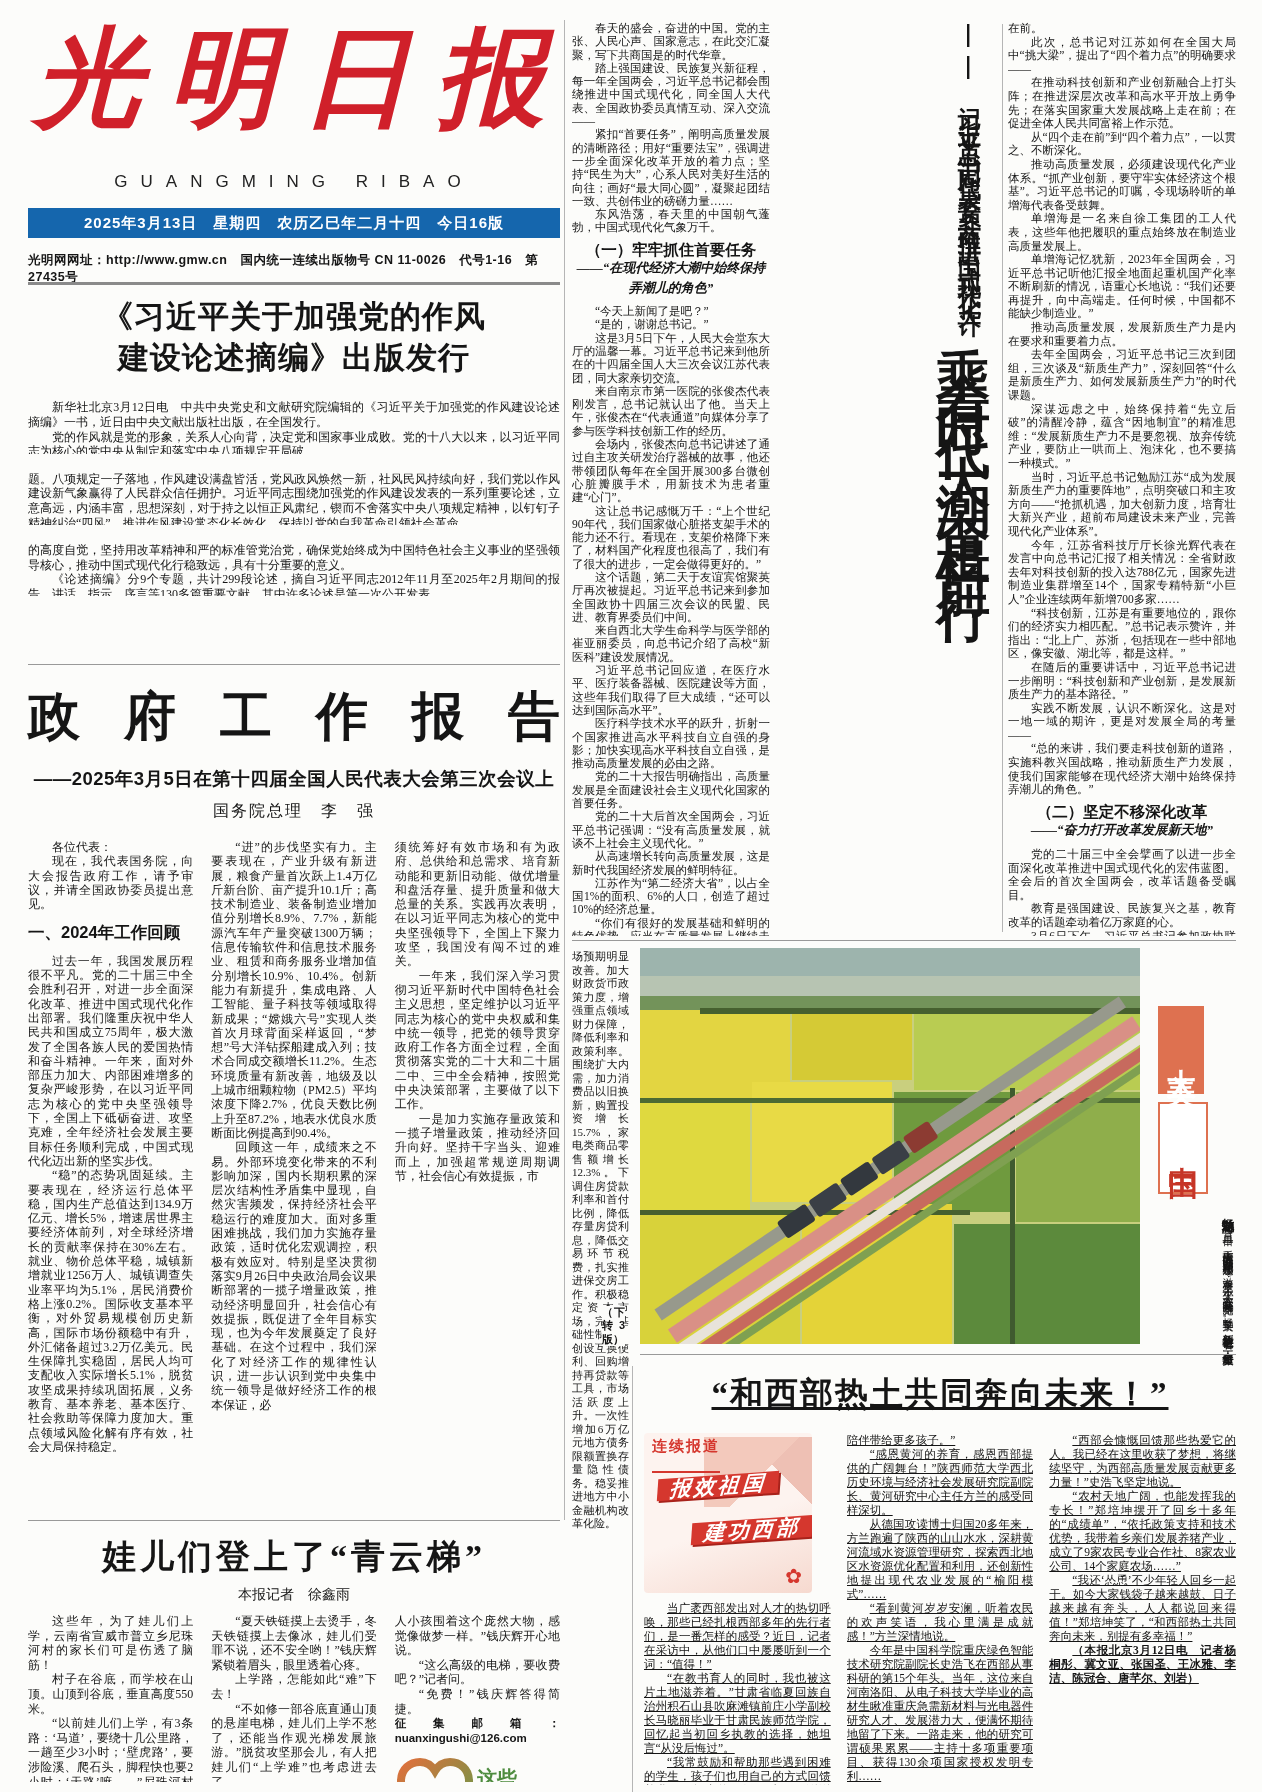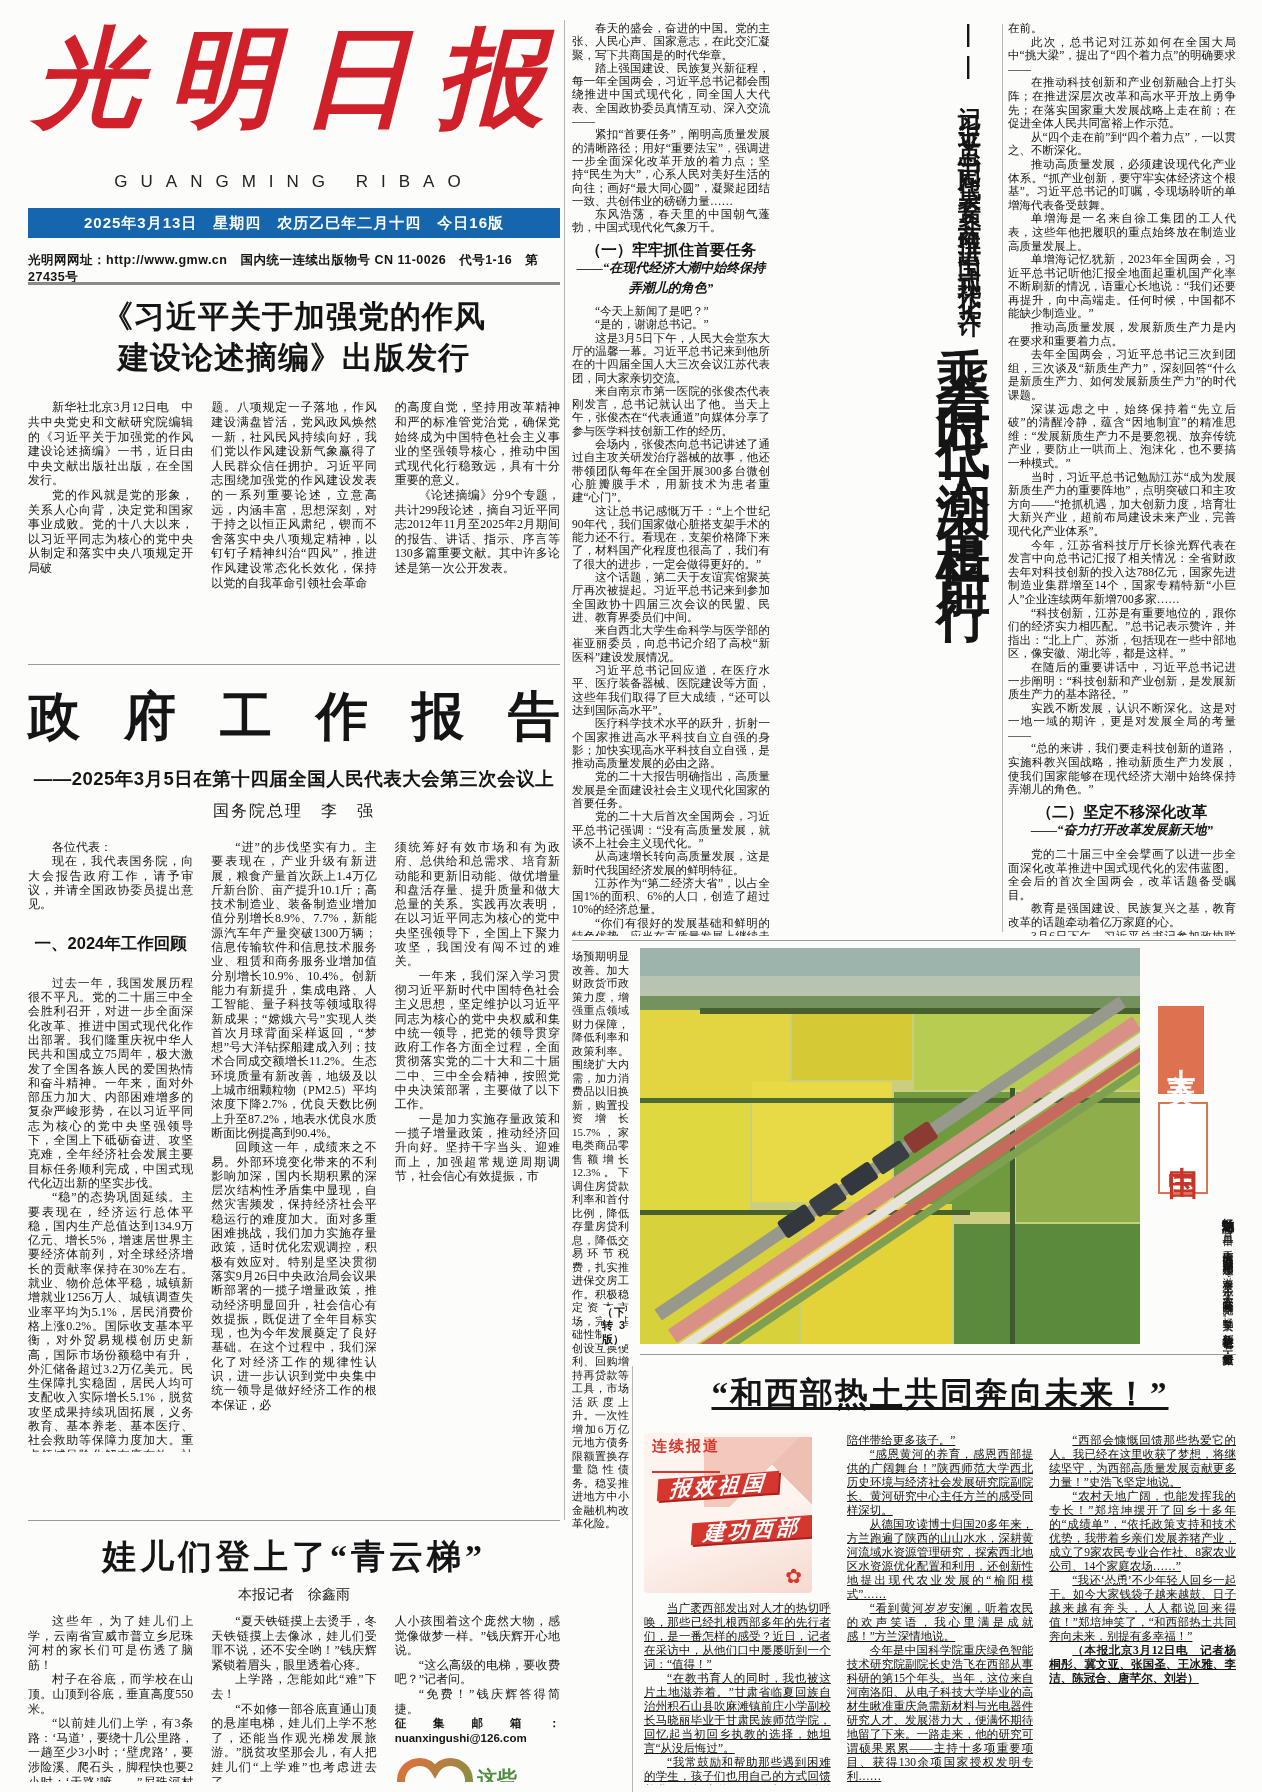--- a/index.html
+++ b/index.html
@@ -24,21 +24,21 @@
 
   
   #a-headline{font-weight:900;font-size:31px;line-height:1.33;text-align:center;letter-spacing:1px;}
   .bodycols{display:flex;gap:18px;}
   .bodycols .col{flex:1;font-size:12px;line-height:14.6px;}
 
   
   #r-headline{display:flex;justify-content:space-between;font-weight:900;font-size:52px;}
   #r-sub{font-weight:bold;font-size:18.5px;text-align:center;letter-spacing:.5px;}
   #r-byline{font-size:16px;text-align:center;letter-spacing:2px;}
-  .r-inhead{font-weight:bold;font-size:16.5px;text-align:center;margin:25px 0;text-indent:0 !important;}
+  .r-inhead{font-weight:bold;font-size:16.5px;margin:14px 0;text-indent:0 !important;}
   #r-cols .col{font-size:12px;line-height:14.3px;}
   #r-strip{font-size:11px;line-height:13.5px;}
   #r-strip .jump{position:absolute;right:4px;bottom:0;background:#fcfcfa;font-weight:bold;margin-left:30px;}
 
   
   #f-col1{font-size:11.5px;line-height:13.3px;}
   .f-head{font-weight:bold;font-size:15.5px;text-align:center;margin:8px 0 2px;}
   .f-sub{font-style:italic;font-weight:bold;font-size:13px;text-align:center;margin:0 0 8px;line-height:1.5;}
   #f-colR{font-size:11.5px;line-height:13.6px;}
 
@@ -88,21 +88,21 @@
   <div id="datebar" class="abs sans" style="top:194px;width:100%;">2025年3月13日　星期四　农历乙巳年二月十四　今日16版</div>
   <div id="infoline" class="abs sans" style="top:238px;width:100%;">光明网网址：http://www.gmw.cn　国内统一连续出版物号 CN 11-0026　代号1-16　第27435号</div>
 </div>
 <div class="hrule" style="left:28px;top:282px;width:532px;height:3px;"></div>
 
 <div class="abs" style="left:28px;top:296px;width:532px;">
   <div id="a-headline" class="sans">
     <div>《习近平关于加强党的作风</div>
     <div>建设论述摘编》出版发行</div>
   </div>
-  <div class="bodycols just" style="margin-top:22px;height:196px;">
+  <div class="bodycols just" style="margin-top:22px;height:196px;flex-direction:column;">
     <div class="col paras">
         <p>新华社北京3月12日电　中共中央党史和文献研究院编辑的《习近平关于加强党的作风建设论述摘编》一书，近日由中央文献出版社出版，在全国发行。</p>
         <p>党的作风就是党的形象，关系人心向背，决定党和国家事业成败。党的十八大以来，以习近平同志为核心的党中央从制定和落实中央八项规定开局破</p>
       </div>
     <div class="col">
         <p class="lead just">题。八项规定一子落地，作风建设满盘皆活，党风政风焕然一新，社风民风持续向好，我们党以作风建设新气象赢得了人民群众信任拥护。习近平同志围绕加强党的作风建设发表的一系列重要论述，立意高远，内涵丰富，思想深刻，对于持之以恒正风肃纪，锲而不舍落实中央八项规定精神，以钉钉子精神纠治“四风”，推进作风建设常态化长效化，保持以党的自我革命引领社会革命</p>
       </div>
     <div class="col">
       <p class="lead">的高度自觉，坚持用改革精神和严的标准管党治党，确保党始终成为中国特色社会主义事业的坚强领导核心，推动中国式现代化行稳致远，具有十分重要的意义。</p>
       <span class="paras"><p>《论述摘编》分9个专题，共计299段论述，摘自习近平同志2012年11月至2025年2月期间的报告、讲话、指示、序言等130多篇重要文献。其中许多论述是第一次公开发表。</p></span>

